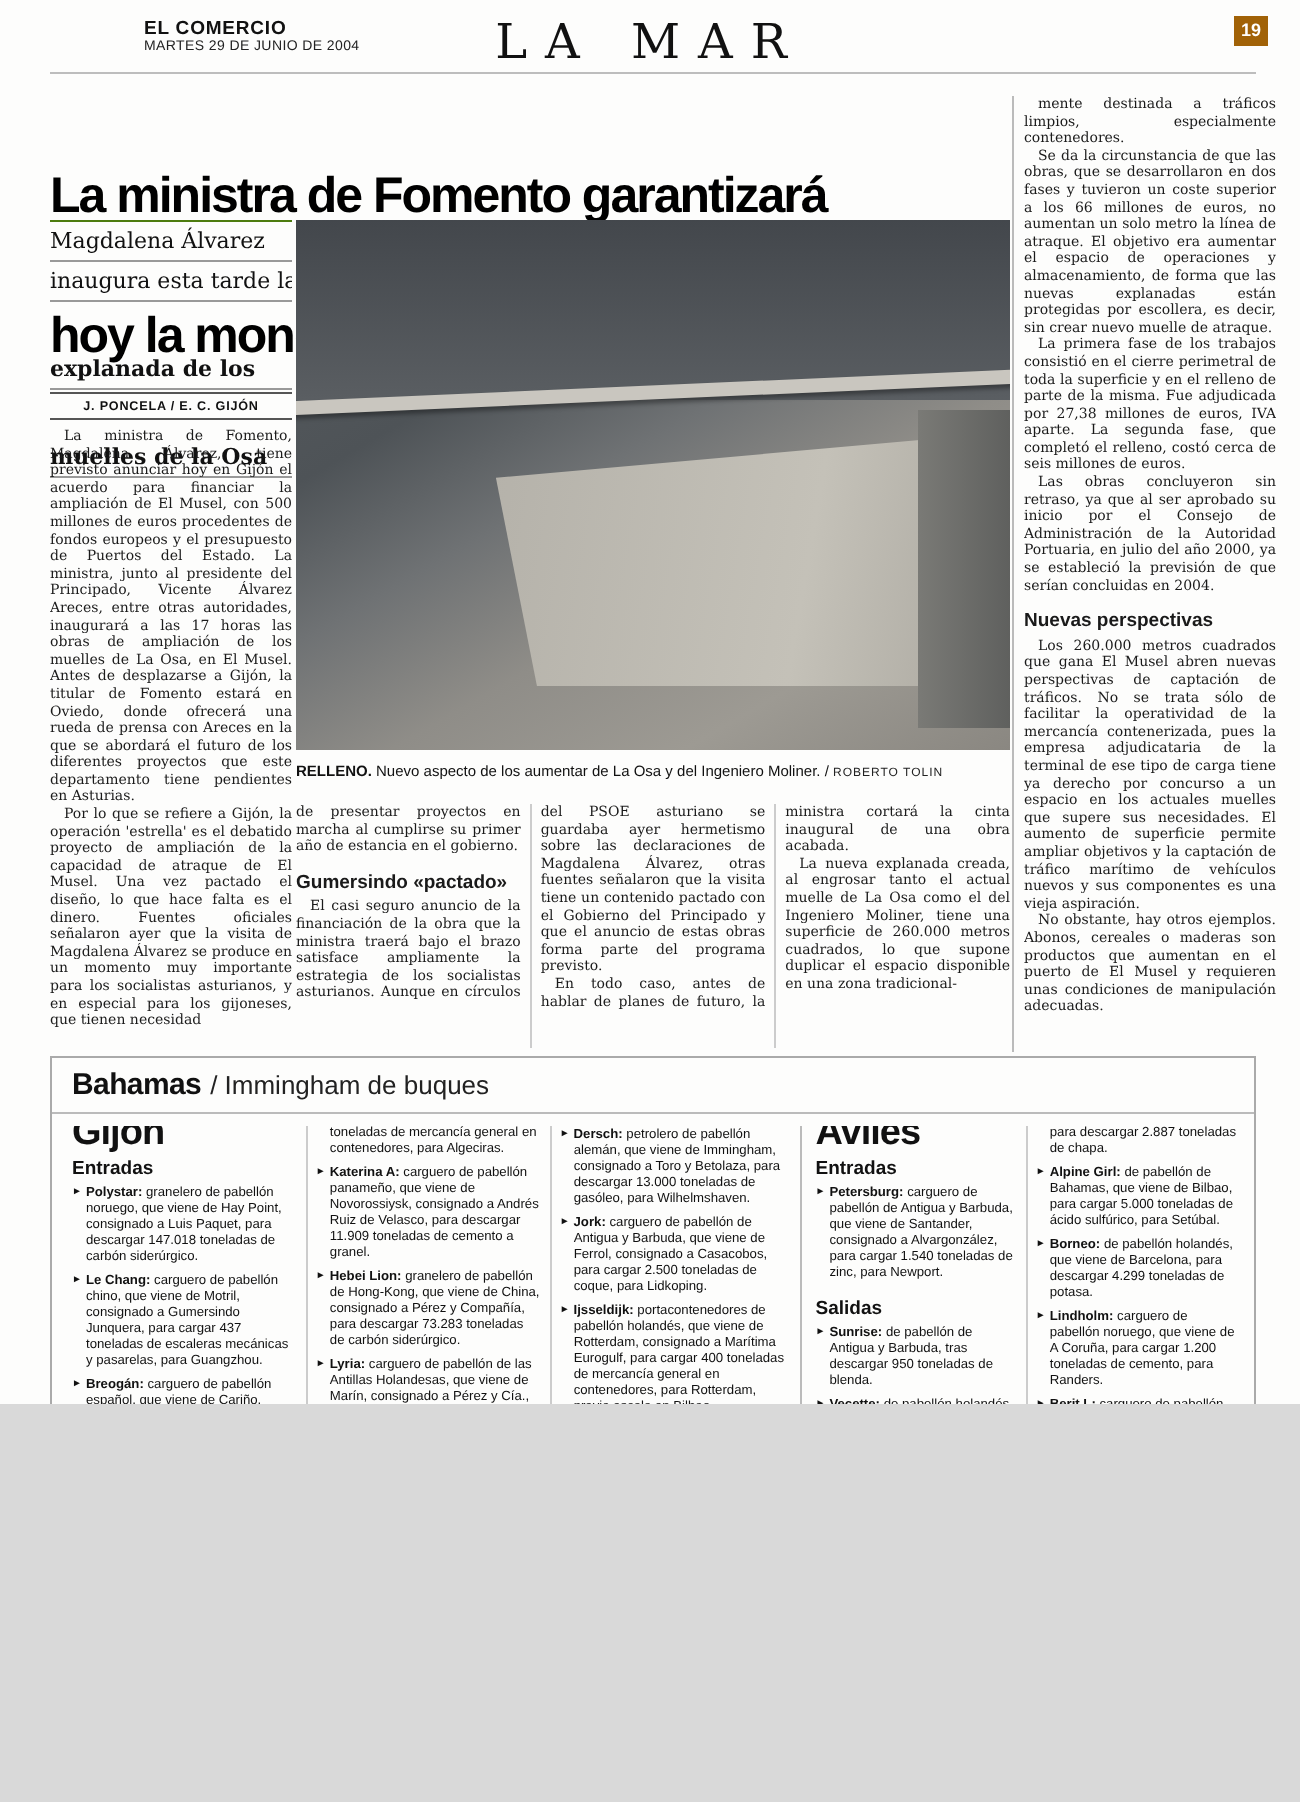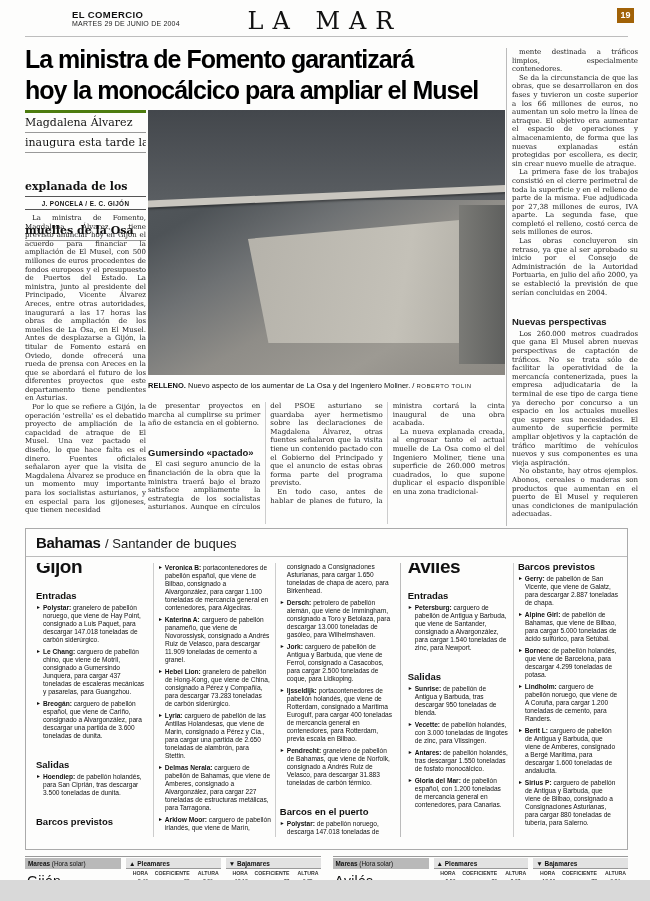--- a/index.html
+++ b/index.html
@@ -1,38 +1,38 @@
 <!DOCTYPE html>
 <html><head>
 <meta charset="utf-8">
 <style>
   html,body{margin:0;padding:0;background:#d9d9d9;font-family:"Liberation Sans",sans-serif;color:#111;}
-  .page{position:relative;width:650px;height:880px;margin:0 auto;background:#fdfdfc;overflow:hidden;box-shadow:0 0 8px rgba(0,0,0,.35);}
+  .page{position:relative;width:650px;height:702px;margin:0 auto;background:#fdfdfc;overflow:hidden;box-shadow:0 0 8px rgba(0,0,0,.35);}
   .hl{position:absolute;background:#bdbdbd;}
   
   .paper{position:absolute;left:72px;top:9px;font-size:9.5px;font-weight:bold;letter-spacing:.4px;}
   .pdate{position:absolute;left:72px;top:20px;font-size:7px;letter-spacing:.2px;color:#222;}
   .mast{position:absolute;left:0;right:0;top:7px;text-align:center;font-family:"DejaVu Serif",serif;font-size:24px;letter-spacing:9px;font-weight:500;}
   .pnum{position:absolute;right:16px;top:8px;width:17px;height:15px;background:#a16207;color:#fff;font-size:9px;font-weight:bold;text-align:center;line-height:15px;}
   
   .headline{position:absolute;left:25px;top:44px;width:505px;font-weight:bold;font-size:25px;line-height:31px;letter-spacing:-1px;color:#000;}
-  .headline div{white-space:nowrap;}
-  
-  .deck{position:absolute;left:25px;top:110px;width:121px;font-family:"DejaVu Serif",serif;border-top:3px solid #4d7c0f;}
+  .headline div{white-space:nowrap;margin-top:39px;}
+  
+  .deck{position:absolute;left:25px;top:110px;width:121px;font-family:"DejaVu Serif",serif;border-top:1px solid #4d7c0f;}
   .deck div{font-size:11px;line-height:19px;border-bottom:1px solid #999;white-space:nowrap;overflow:hidden;}
   .deck .b{font-weight:bold;margin-top:24px;}
   .byline{position:absolute;left:25px;top:196px;width:121px;text-align:center;font-size:6.3px;font-weight:bold;letter-spacing:.4px;border-top:1px solid #555;border-bottom:1px solid #555;padding:2.5px 0;}
   
   .bt{font-family:"DejaVu Serif",serif;font-size:7px;line-height:8.6px;text-align:justify;color:#1a1a1a;}
   .bt p{margin:0;text-indent:7px;}
   .bt p.noind{text-indent:0;}
   .col-left{position:absolute;left:25px;top:214px;width:121px;height:312px;overflow:hidden;}
   .col-right{position:absolute;left:512px;top:48px;width:126px;height:496px;overflow:hidden;}
   .vrule{position:absolute;left:506px;top:48px;width:1px;height:478px;background:#bbb;}
-  h4.lh{font-family:"Liberation Sans",sans-serif;font-size:9.5px;margin:21px 0 3px;font-weight:bold;text-indent:0;}
+  h4.lh{font-family:"Liberation Sans",sans-serif;font-size:9.5px;margin:10px 0 3px;font-weight:bold;text-indent:0;}
   
   .photo{position:absolute;left:148px;top:110px;width:357px;height:265px;overflow:hidden;background:linear-gradient(150deg,#585c60 0%,#4e5357 28%,#6f7274 45%,#8f8d88 62%,#9d9a93 80%,#8a8781 100%);}
   .ph-sea{position:absolute;left:0;top:0;width:100%;height:34%;background:linear-gradient(180deg,#43474c,#5a5e62);}
   .ph-break{position:absolute;left:-10px;top:31%;width:115%;height:7px;background:#c9c6bf;transform:rotate(-2.5deg);box-shadow:0 2px 2px rgba(0,0,0,.35);}
   .ph-fill{position:absolute;left:28%;top:40%;width:72%;height:48%;background:linear-gradient(100deg,#b5b2aa,#c4c1b8 60%,#a9a69e);clip-path:polygon(0 18%,100% 0,100% 100%,8% 100%);}
   .ph-dock{position:absolute;right:0;top:36%;width:13%;height:60%;background:linear-gradient(90deg,#7a7a76,#5f605e);}
   .ph-water2{position:absolute;left:0;bottom:0;width:34%;height:40%;background:linear-gradient(120deg,#5f6366,#70747
 6);}
   .caption{position:absolute;left:148px;top:381px;width:357px;font-size:7.5px;line-height:9px;}
   .caption .credit{font-size:6px;letter-spacing:.5px;color:#222;}
@@ -118,21 +118,21 @@
   <div class="vrule"></div>
   <div class="col-right bt">
     <span><p>mente destinada a tráficos limpios, especialmente contenedores.</p><p>Se da la circunstancia de que las obras, que se desarrollaron en dos fases y tuvieron un coste superior a los 66 millones de euros, no aumentan un solo metro la línea de atraque. El objetivo era aumentar el espacio de operaciones y almacenamiento, de forma que las nuevas explanadas están protegidas por escollera, es decir, sin crear nuevo muelle de atraque.</p><p>La primera fase de los trabajos consistió en el cierre perimetral de toda la superficie y en el relleno de parte de la misma. Fue adjudicada por 27,38 millones de euros, IVA aparte. La segunda fase, que completó el relleno, costó cerca de seis millones de euros.</p><p>Las obras concluyeron sin retraso, ya que al ser aprobado su inicio por el Consejo de Administración de la Autoridad Portuaria, en julio del año 2000, ya se estableció la previsión de que serían concluidas en 2004.</p></span>
     <h4 class="lh">Nuevas perspectivas</h4>
     <span><p>Los 260.000 metros cuadrados que gana El Musel abren nuevas perspectivas de captación de tráficos. No se trata sólo de facilitar la operatividad de la mercancía contenerizada, pues la empresa adjudicataria de la terminal de ese tipo de carga tiene ya derecho por concurso a un espacio en los actuales muelles que supere sus necesidades. El aumento de superficie permite ampliar objetivos y la captación de tráfico marítimo de vehículos nuevos y sus componentes es una vieja aspiración.</p><p>No obstante, hay otros ejemplos. Abonos, cereales o maderas son productos que aumentan en el puerto de El Musel y requieren unas condiciones de manipulación adecuadas.</p></span>
   </div>
 
   <div class="ports">
     <div class="ports-header">
       <b>Bahamas</b>
-      <span>/ Santander de buques</span>
+      <span>/ Immingham de buques</span>
     </div>
     <div class="ports-body">
       <div class="port-g">
         <div class="port-cols cols3">
           <h2 class="city">Gijón</h2>
           <h4 class="lh">Entradas</h4>
           <span><div class="ship"><span class="blt"></span><b>Polystar:</b> <span>granelero de pabellón noruego, que viene de Hay Point, consignado a Luis Paquet, para descargar 147.018 toneladas de carbón siderúrgico.</span></div><div class="ship"><span class="blt"></span><b>Le Chang:</b> <span>carguero de pabellón chino, que viene de Motril, consignado a Gumersindo Junquera, para cargar 437 toneladas de escaleras mecánicas y pasarelas, para Guangzhou.</span></div><div class="ship"><span class="blt"></span><b>Breogán:</b> <span>carguero de pabellón español, que viene de Cariño, consignado a Alvargonzález, para descargar una partida de 3.600 toneladas de dunita.</span></div></span>
           <h4 class="lh">Salidas</h4>
           <span><div class="ship"><span class="blt"></span><b>Hoendiep:</b> <span>de pabellón holandés, para San Ciprián, tras descargar 3.500 toneladas de dunita.</span></div></span>
           <h4 class="lh">Barcos previstos</h4>

